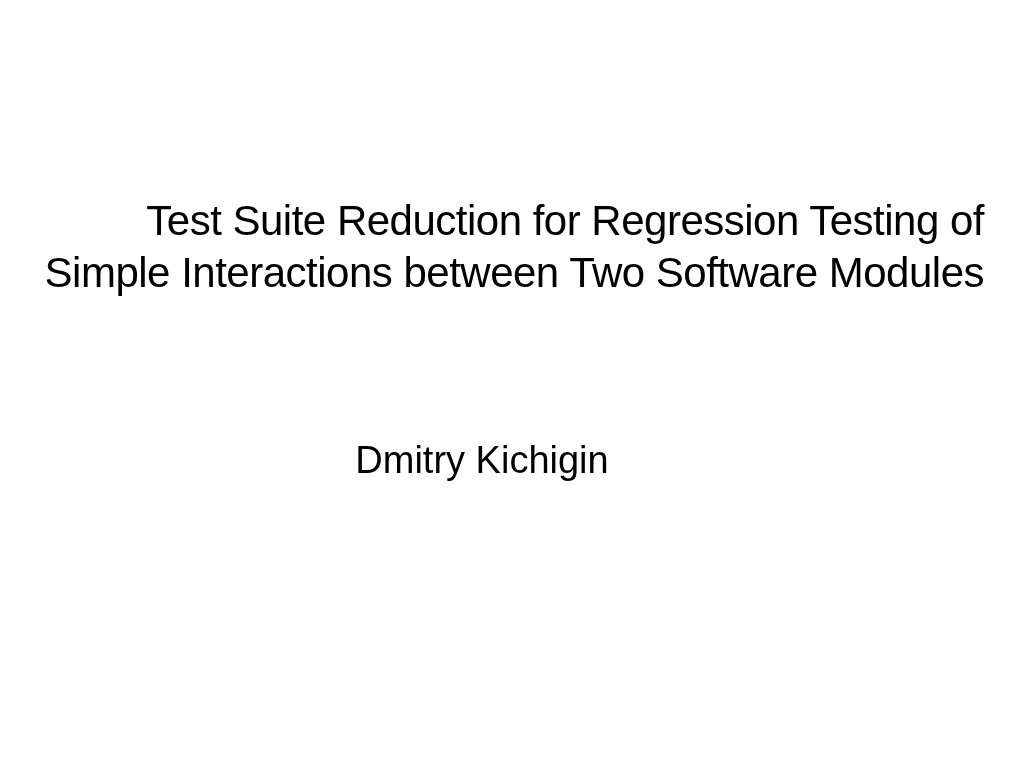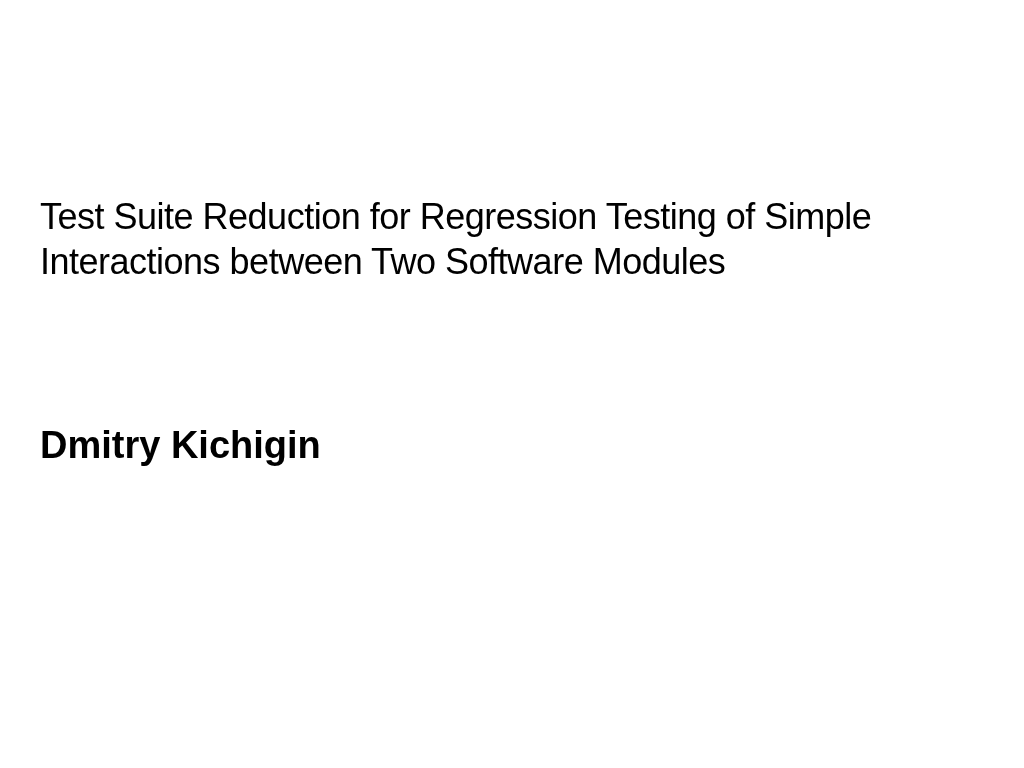--- a/index.html
+++ b/index.html
@@ -17,33 +17,33 @@
     }
     .slide {
       width: 100%;
       height: 100%;
       display: flex;
       flex-direction: column;
       padding: 0 40px;
     }
     .title {
       margin-top: 195px;
-      font-size: 36px;
+      font-size: 42px;
       font-weight: 400;
       color: #000000;
-      text-align: left;
+      text-align: right;
       line-height: 1.24;
       letter-spacing: -0.5px;
     }
     .author {
       margin-top: 140px;
       font-size: 38px;
-      font-weight: 700;
+      font-weight: 400;
       color: #000000;
-      text-align: left;
+      text-align: center;
       padding-right: 60px;
     }
   </style>
 </head>
 <body>
 
 <div class="slide">
   <div class="title">Test Suite Reduction for Regression Testing of Simple Interactions between Two Software Modules</div>
   <div class="author">Dmitry Kichigin</div>
 </div>

